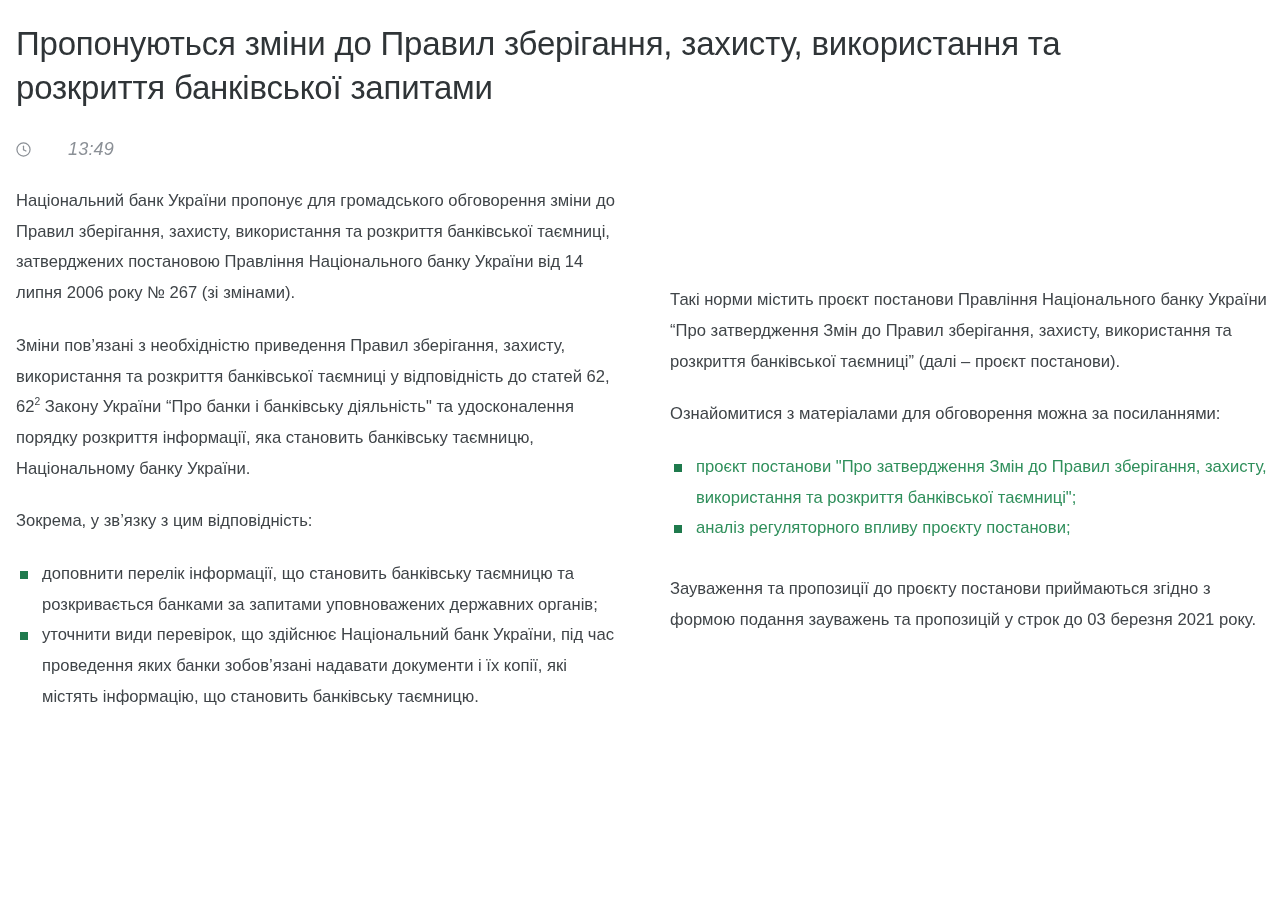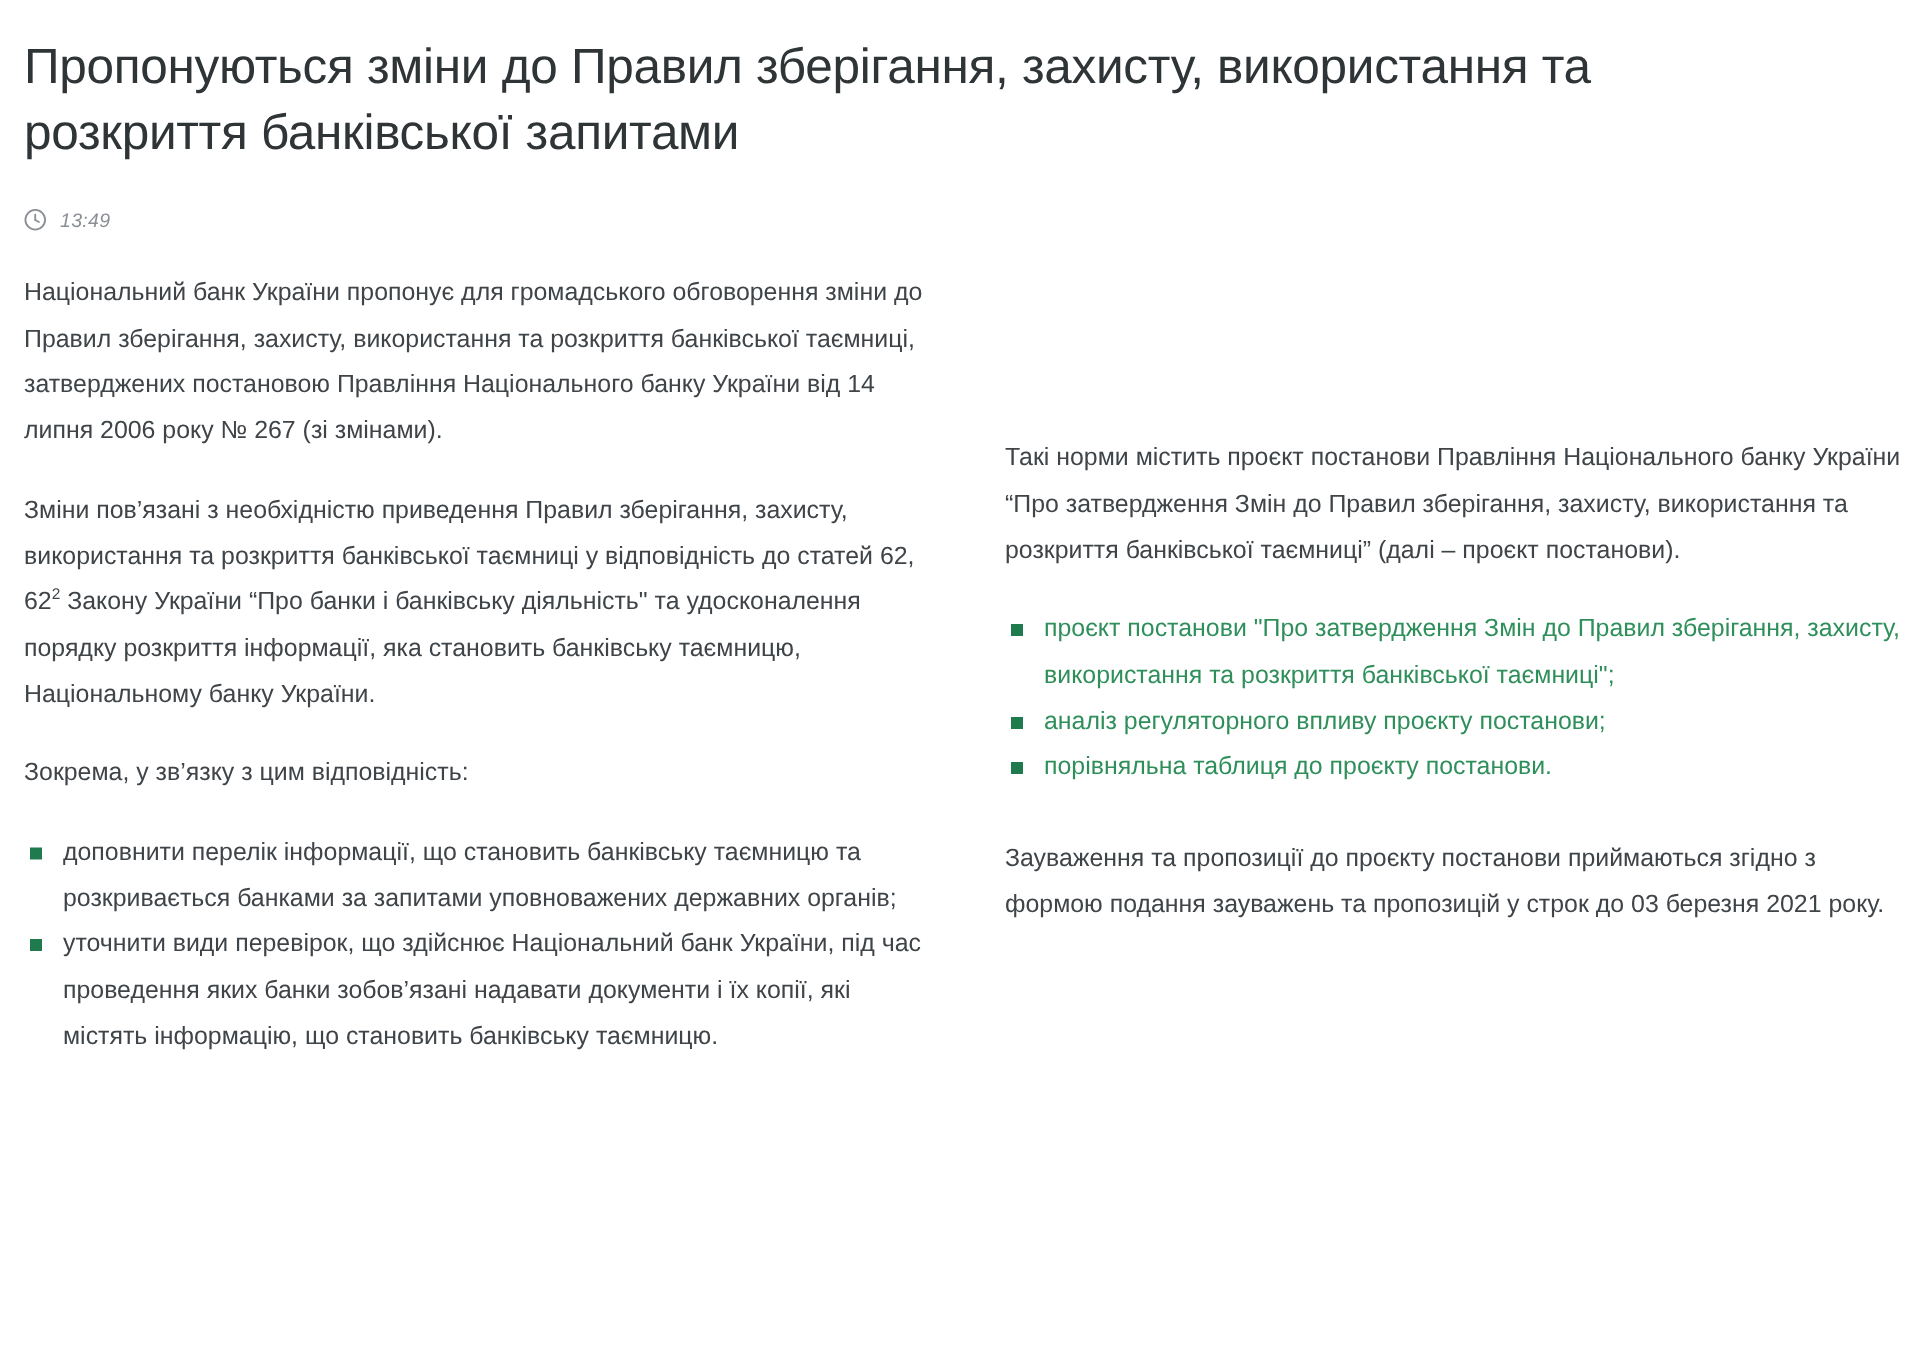--- a/index.html
+++ b/index.html
@@ -35,24 +35,25 @@
     margin-top: 30px;
     margin-bottom: 26px;
   }
   .clock-icon {
     width: 15px;
     height: 15px;
     flex: 0 0 auto;
     display: block;
   }
   .meta-time {
-    font-size: 13px;
+    font-size: 18px;
     font-style: italic;
     color: #8b9096;
     letter-spacing: 0.2px;
+    margin-left: 28px;
   }
   .columns {
     display: flex;
     gap: 46px;
     align-items: center;
   }
   .col {
     width: 608px;
     flex: 0 0 608px;
   }
@@ -131,25 +132,25 @@
       <p class="body-text">Зокрема, у зв’язку з цим відповідність:</p>
 
       <ul class="bullets">
         <li>доповнити перелік інформації, що становить банківську таємницю та розкривається банками за запитами уповноважених державних органів;</li>
         <li>уточнити види перевірок, що здійснює Національний банк України, під час проведення яких банки зобов’язані надавати документи і їх копії, які містять інформацію, що становить банківську таємницю.</li>
       </ul>
     </div>
 
     <div class="col">
       <p class="body-text">Такі норми містить проєкт постанови Правління Національного банку України “Про затвердження Змін до Правил зберігання, захисту, використання та розкриття банківської таємниці” (далі – проєкт постанови).</p>
+      <p class="body-text">Ознайомитися з матеріалами для обговорення можна за посиланнями:</p>
 
       <ul class="bullets links">
         <li><span class="link">проєкт постанови "Про затвердження Змін до Правил зберігання, захисту, використання та розкриття банківської таємниці";</span></li>
         <li><span class="link">аналіз регуляторного впливу проєкту постанови;</span></li>
-        <li><span class="link">порівняльна таблиця до проєкту постанови.</span></li>
       </ul>
 
       <div class="spacer-8"></div>
 
       <p class="body-text">Зауваження та пропозиції до проєкту постанови приймаються згідно з формою подання зауважень та пропозицій у строк до 03 березня 2021 року.</p>
     </div>
 
   </div>
 </div>
 

